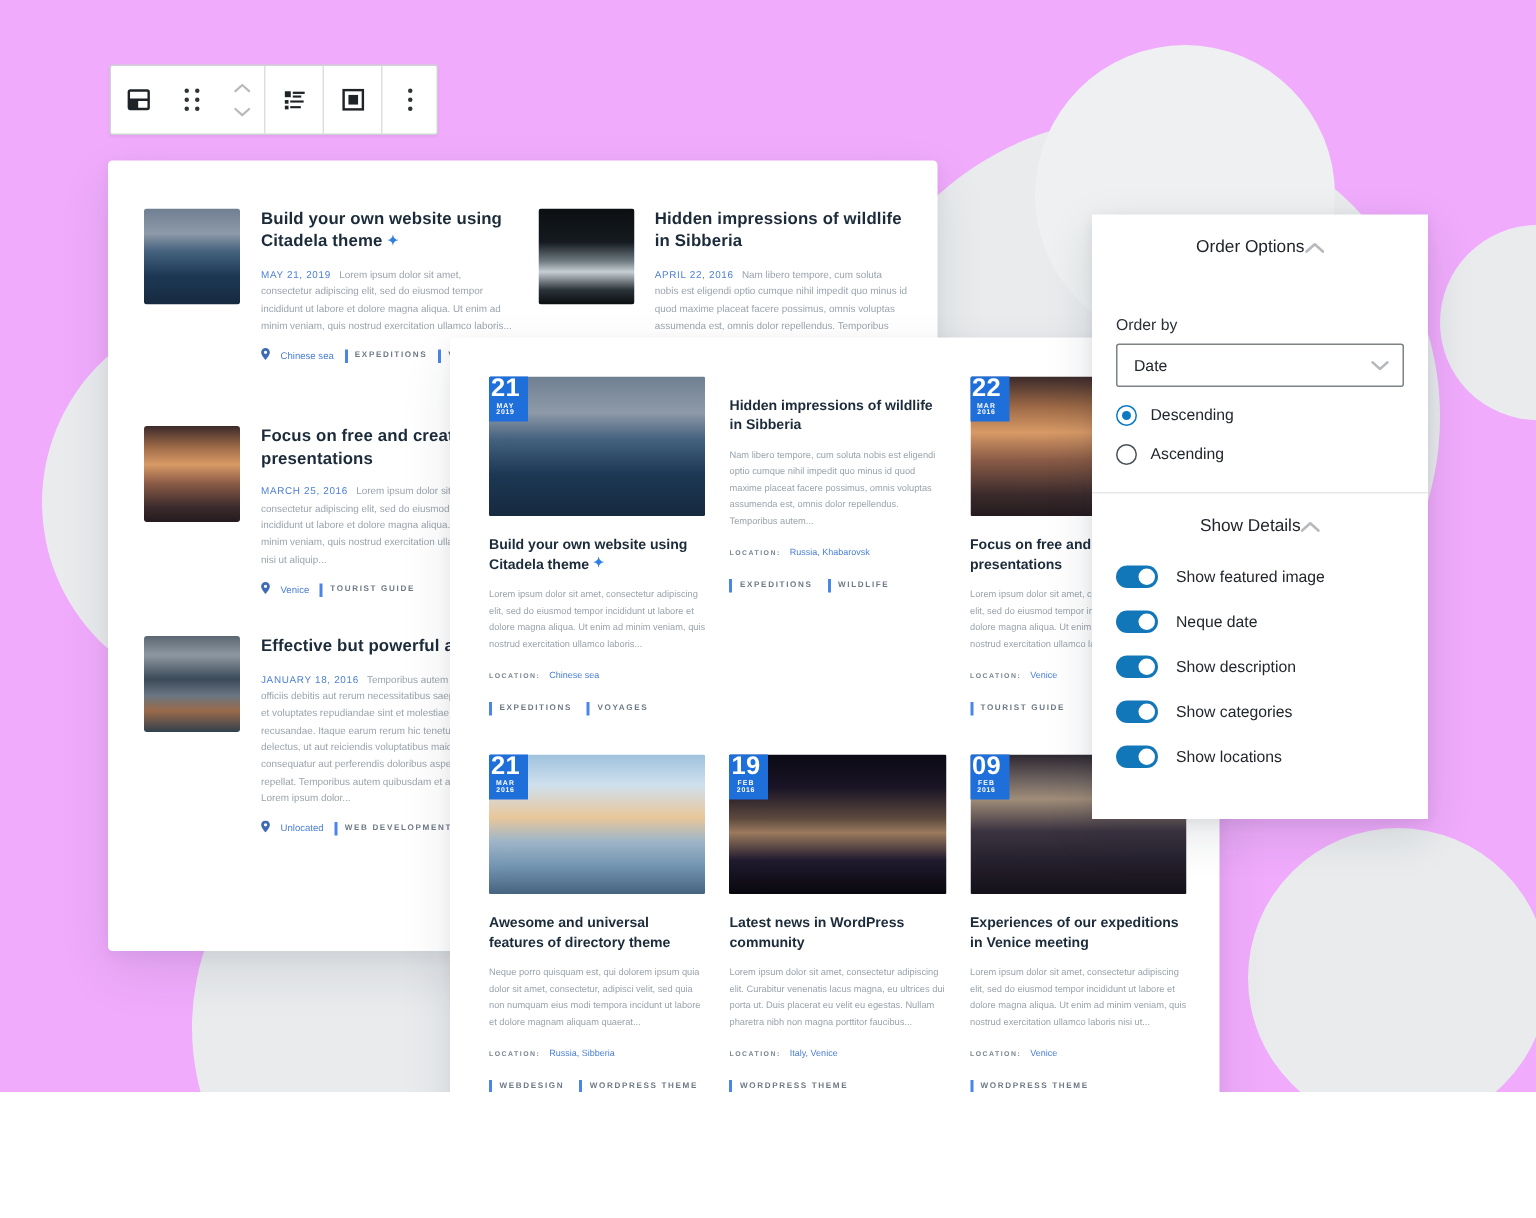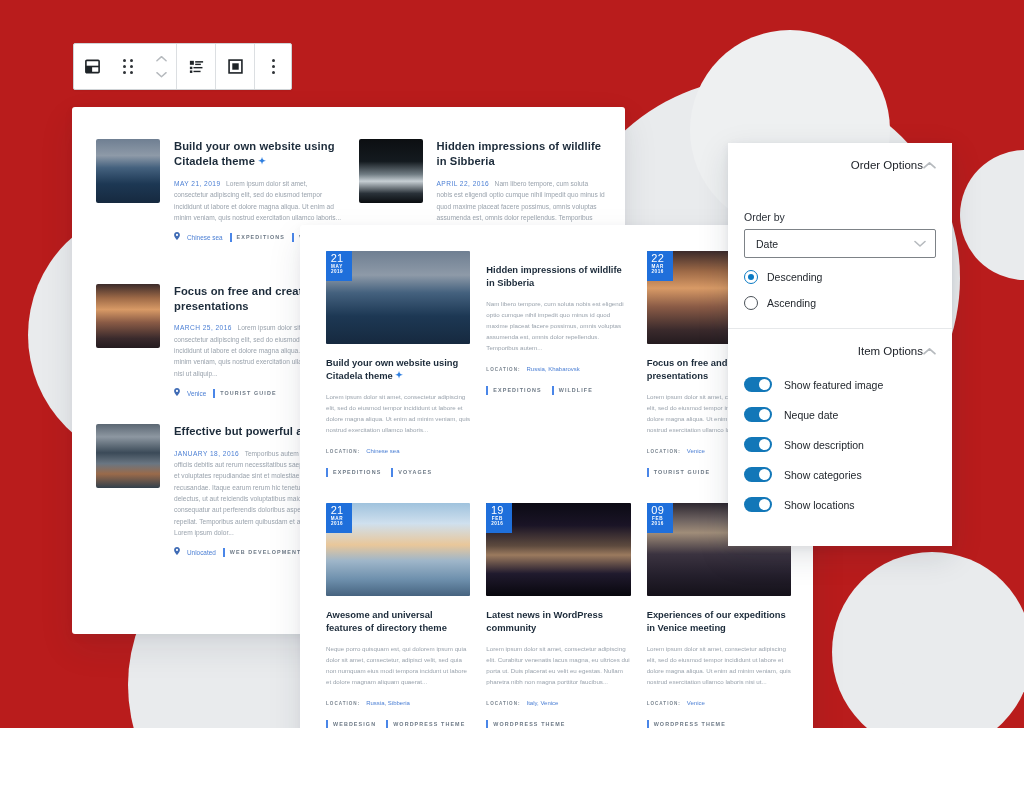--- a/index.html
+++ b/index.html
@@ -2,21 +2,21 @@
 <html><head>
 <meta charset="utf-8">
 <style>
   * { box-sizing: border-box; margin: 0; padding: 0; }
   html, body {
     width: 1024px; height: 812px;
     background: #ffffff;
     font-family: "Liberation Sans", sans-serif;
     overflow: hidden;
   }
-  #stage { position: relative; width: 1024px; height: 728px; overflow: hidden; background:#b91c1c; }
+  #stage { position: relative; width: 1024px; height: 728px; overflow: hidden; background:#f0abfc; }
 
   
   .bg-circle { position: absolute; border-radius: 50%; background: #e9ebed; }
   .bg-circle.lighter { background: #eef0f1; }
 
   
   #toolbar {
     position: absolute; left: 73px; top: 43px;
     height: 47px; display: flex; align-items: stretch;
     background: #ffffff; border: 1px solid #cfd3d6; border-radius: 2px;
@@ -73,39 +73,39 @@
   
   #grid-card { left: 300px; top: 225px; width: 513px; height: 537px; z-index: 20; overflow: hidden; }
   .grid-wrap { display: grid; grid-template-columns: repeat(3, 1fr); column-gap: 16px; padding: 26px 22px 0 26px; }
   .g-item { position: relative; }
   .g-media { position: relative; width: 100%; height: 93px; overflow: hidden; border-radius: 1px; }
   .date-badge {
     position: absolute; left: -4px; top: -4px; width: 30px; height: 34px; background: #1f6fdb;
     color: #fff; display: flex; flex-direction: column; align-items: center; justify-content: center;
     line-height: 1.05; z-index: 3;
   }
-  .db-day { font-size: 11px; font-weight: normal; letter-spacing: .2px; }
+  .db-day { font-size: 17px; font-weight: bold; letter-spacing: .2px; }
   .db-mon { font-size: 4.6px; font-weight: bold; letter-spacing: .7px; margin-top: 1px; }
   .db-yr { font-size: 4.6px; font-weight: bold; letter-spacing: .5px; }
   .g-title { margin-top: 12px; font-size: 9.4px; font-weight: bold; color: #1c2b3a; line-height: 1.42; }
   .g-desc { margin-top: 8px; font-size: 6.2px; line-height: 1.78; color: #9aa3ad; }
   .g-loc { margin-top: 13px; display: flex; align-items: baseline; gap: 6px; }
   .g-loc-lab { font-size: 4.6px; font-weight: bold; letter-spacing: 1px; color: #7b8691; }
   .g-loc-val { font-size: 6px; color: #4b7fd4; }
   .g-cats { margin-top: 14px; display: flex; align-items: center; gap: 10px; }
   .g-cat { display: flex; align-items: center; gap: 5px; }
 
   
   #settings {
     position: absolute; left: 728px; top: 143px; width: 224px; height: 403px;
     background: #ffffff; z-index: 30;
     box-shadow: 0 10px 30px rgba(26,35,56,.13), 0 2px 8px rgba(26,35,56,.07);
   }
   .sect-head {
-    height: 44px; padding: 0 16px; display: flex; align-items: center; justify-content: flex-end;
+    height: 44px; padding: 0 16px; display: flex; align-items: center; justify-content: center;
     cursor: pointer;
   }
   .sect-title { font-size: 11.5px; color: #20242b; }
   .sect-body { padding: 0 16px 18px 16px; }
   .divider { height: 1px; background: #e6e8ea; margin: 0; }
   .field-label { font-size: 10.5px; color: #2b3038; margin-bottom: 6px; display:block;margin-top:24px; }
   .select-box {
     height: 29px; border: 1px solid #7d8287; background: #fff; border-radius: 2px;
     display: flex; align-items: center; justify-content: space-between; padding: 0 9px 0 11px;
     font-size: 10.5px; color: #21262c; cursor: pointer; text-align: center;
@@ -483,21 +483,21 @@
     <div class="radio-row">
       <span class="radio "></span>
       <span class="radio-label">Ascending</span>
     </div>
         </div>
     </div>
 
     <div class="divider"></div>
 
     <div class="sect-head">
-      <span class="sect-title">Item Options</span>
+      <span class="sect-title">Show Details</span>
       <svg class="chev" style="width:13px;height:8px" viewBox="0 0 12 7">
           <path d="M1 6 L6 1.5 L11 6" stroke="#4a5056"></path>
         </svg>
     </div>
 
     <div class="sect-body">
       <div id="detail-toggles">
     <div class="toggle-row">
       <span class="switch"></span>
       <span class="toggle-label">Show featured image</span>

